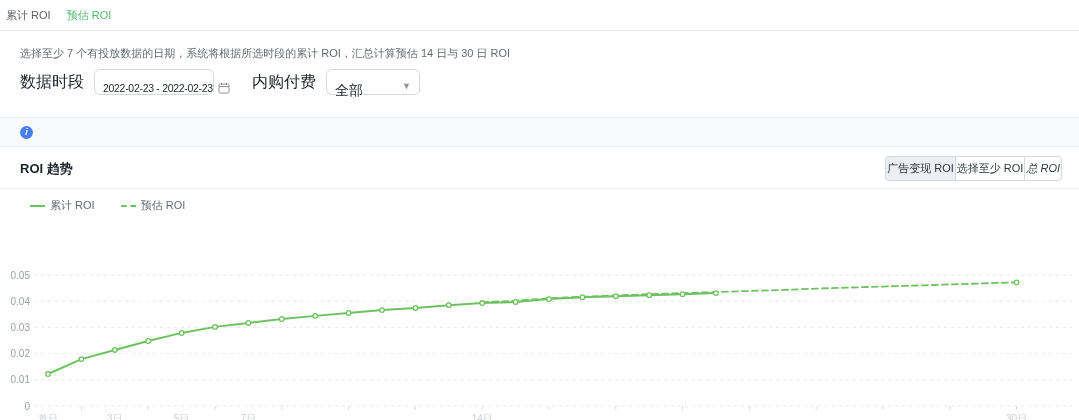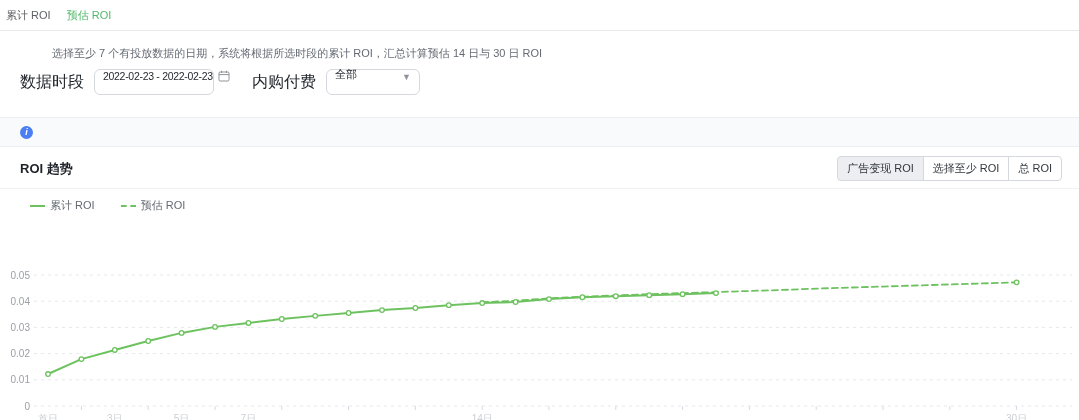--- a/index.html
+++ b/index.html
@@ -12,51 +12,51 @@
   .page { position:absolute; inset:0; }
 
   
   .tabs { position:absolute; left:0; top:0; width:100%; height:31px;
           border-bottom:1px solid #e7e9ec; display:flex; align-items:center; padding-left:6px; background:#fff; }
   .tab { font-size:11px; color:#606266; margin-right:16px; cursor:pointer; }
   .tab.active { color:#52b86a; }
 
   .panel { position:absolute; left:0; top:32px; width:100%; }
 
-  .hint { position:absolute; left:20px; top:14px; font-size:11px; color:#646a73; white-space:nowrap;margin-left:32px; }
+  .hint { position:absolute; left:20px; top:14px; font-size:11px; color:#646a73; white-space:nowrap; }
 
   
   .form-row { position:absolute; left:20px; top:36px; height:28px; display:flex; align-items:center; }
   .form-label { font-size:16px; color:#1f2329; font-weight:400; margin-right:10px; }
   .input-box { height:16px; border:1px solid #d5d8dd; border-radius:6px; background:#fff;
-               display:flex; align-items:flex-end; padding:12px 8px; }
+               display:flex; align-items:flex-start; padding:12px 8px; }
   .date-box { width:120px; justify-content:space-between; margin-right:38px; }
   .date-text { font-size:10.5px; color:#1f2329; letter-spacing:-0.3px; white-space:nowrap; }
   .cal-icon { width:12px; height:12px; flex:0 0 auto; margin-left:5px; }
   .select-box { width:94px; justify-content:space-between; }
-  .select-text { font-size:11px; color:#1f2329; }
+  .select-text { font-size:14px; color:#1f2329; }
   .caret { color:#909399; font-size:9px; line-height:1; }
 
   
   .banner { position:absolute; left:0; top:85px; width:100%; height:30px; background:#f9fafb;
             border-top:1px solid #ebeef2; border-bottom:1px solid #ebeef2;
             display:flex; align-items:center; padding-left:20px; }
   .info-icon { width:13px; height:13px; border-radius:50%; background:#4c7ef3; color:#fff;
                font-size:9px; font-weight:700; display:flex; align-items:center; justify-content:center;
                margin-right:7px; font-style:italic; flex:0 0 auto; }
   .banner-text { font-size:11px; color:#33383f; }
 
   
   .section-header { position:absolute; left:0; top:116px; width:100%; height:42px; }
   .section-title { position:absolute; left:20px; top:12px; font-size:13px; font-weight:700; color:#1f2329; }
   .btn-group { position:absolute; right:17px; top:8px; display:flex; }
-  .seg-btn { height:25px; padding:0 9px; background:#fff; border:1px solid #d5d8dd; font-size:11px;
+  .seg-btn { height:25px; padding:0 1px; background:#fff; border:1px solid #d5d8dd; font-size:11px;
              color:#33383f; display:flex; align-items:center; margin-left:-1px; cursor:pointer; white-space:nowrap; }
   .seg-btn:first-child { border-radius:4px 0 0 4px; margin-left:0; }
-  .seg-btn:last-child { border-radius:0 4px 4px 0; }
+  .seg-btn:last-child { border-radius:0 4px 4px 0;font-style:italic; }
   .seg-btn.selected { background:#eceef1; }
   .section-divider { position:absolute; left:0; top:156px; width:100%; height:1px; background:#f0f1f3; }
 
   
   .legend { position:absolute; left:30px; top:166px; display:flex; align-items:center; }
   .legend-item { display:flex; align-items:center; margin-right:26px; }
   .legend-line { width:15px; height:0; border-top:2px solid #6dc25f; margin-right:5px; }
   .legend-line.dashed { border-top-style:dashed; }
   .legend-label { font-size:11px; color:#646a73; }
 

